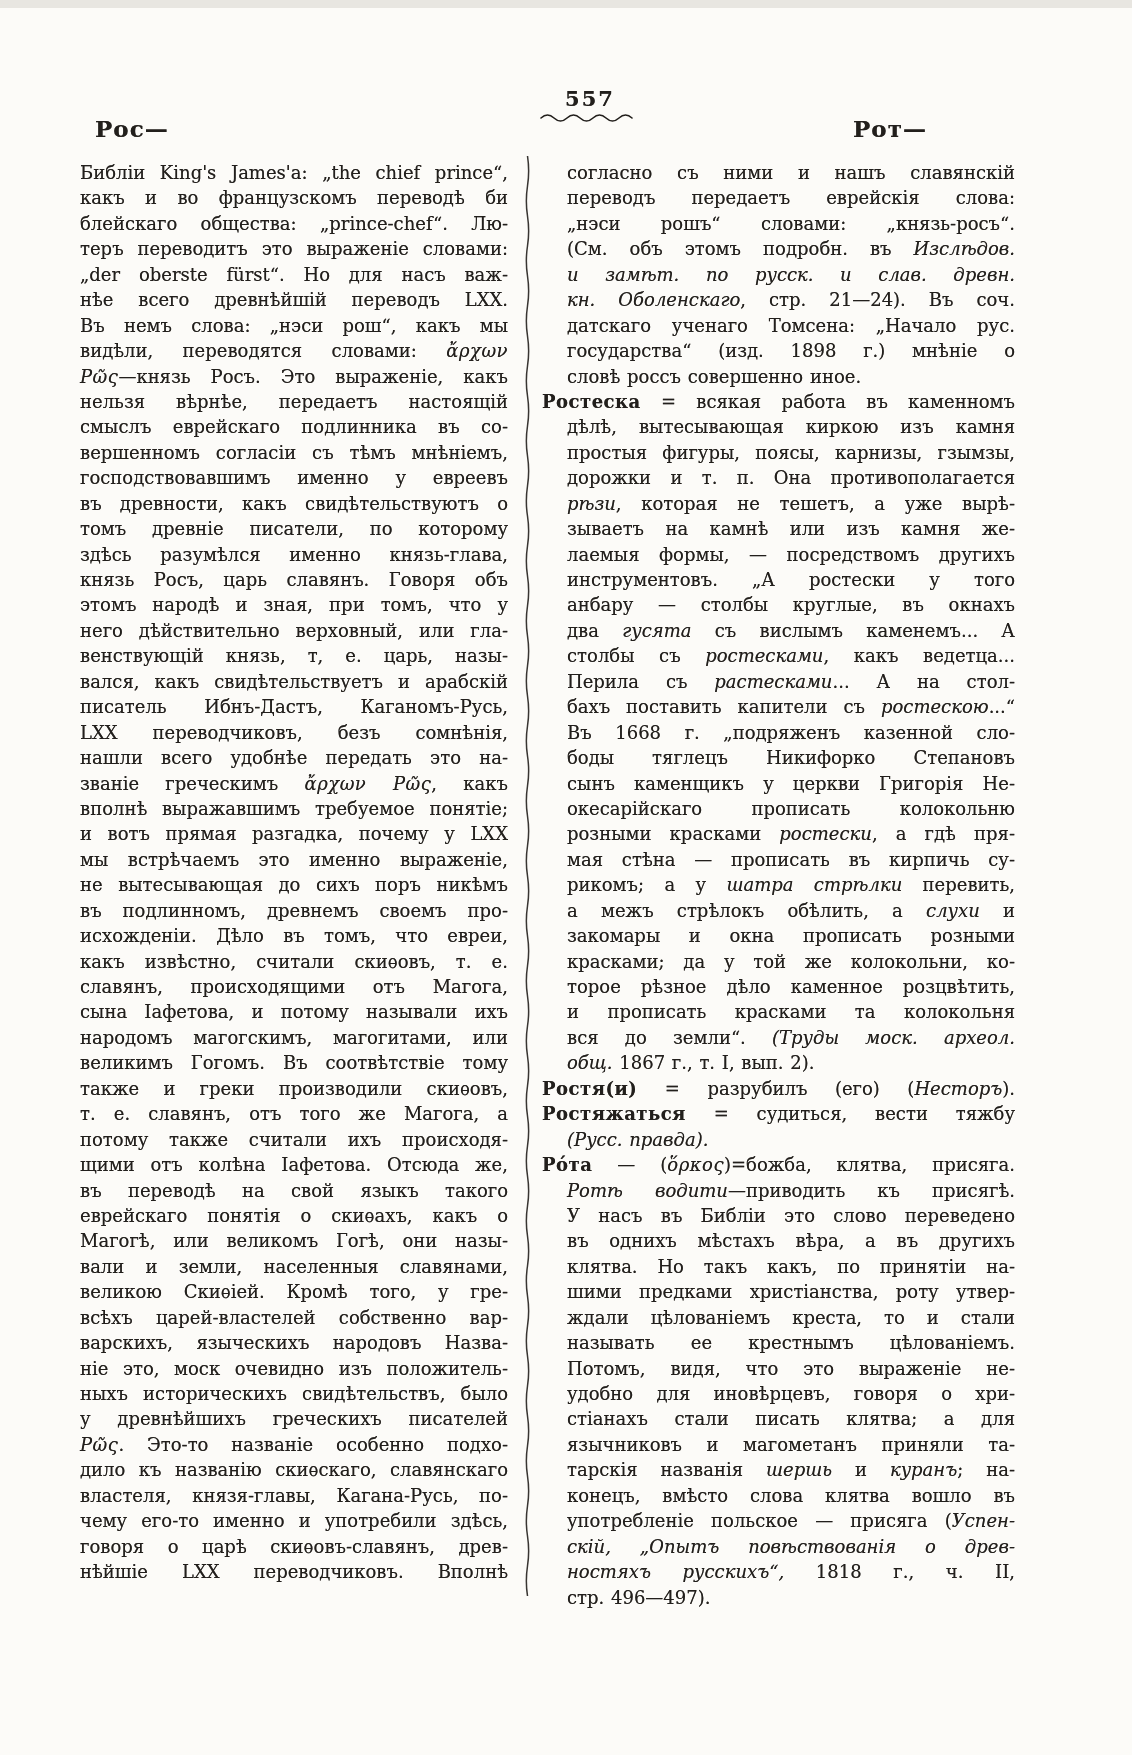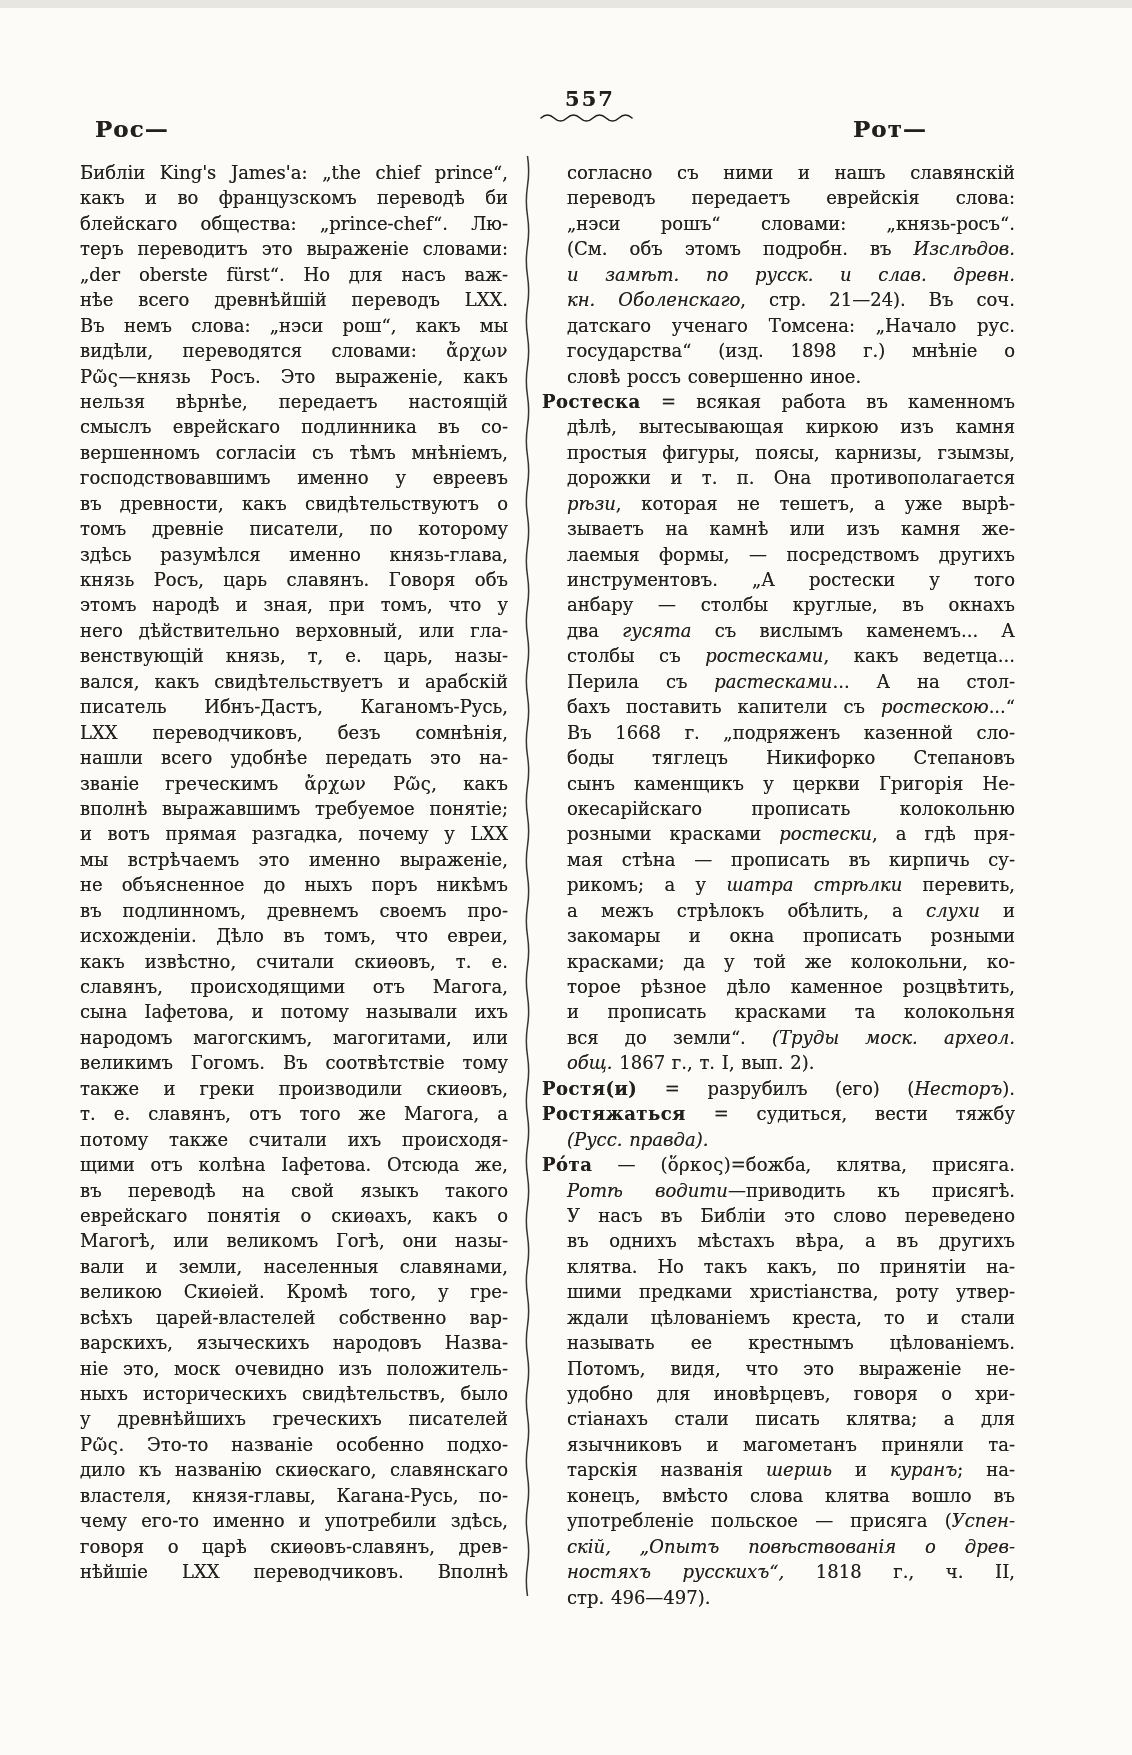--- a/index.html
+++ b/index.html
@@ -24,21 +24,21 @@
   .col-right{ left:542px; width:473px; }
   .tline{
     height:25.45px; line-height:25.45px;
     text-align:justify; text-align-last:justify; text-justify:inter-word;
     word-spacing:1px; white-space:nowrap;
   }
   .endline{ text-align-last:left; }
   .col-right .cont{ padding-left:25px; }
   .it{ font-style:italic; }
   .bd{ font-weight:bold; letter-spacing:.5px; }
-  .gk{ letter-spacing:.5px; }
+  .gk{ font-style:italic; letter-spacing:.5px; }
 </style>
 </head>
 <body>
 
 <div class="page">
   <div class="pagenum">557</div>
   <svg class="squiggle" width="108" height="12" viewBox="0 0 108 12">
     <path d="M3 6 q6.5 -6 13 0 t13 0 t13 0 t13 0 t13 0 t13 0 t13 0" fill="none" stroke="#221f1c" stroke-width="1.6" stroke-linecap="round"></path>
   </svg>
   <div class="rh rh-left">Рос—</div>
@@ -68,21 +68,21 @@
       <div class="tline"><span>него дѣйствительно верховный, или гла-</span></div>
       <div class="tline"><span>венствующій князь, т, е. царь, назы-</span></div>
       <div class="tline"><span>вался, какъ свидѣтельствуетъ и арабскій</span></div>
       <div class="tline"><span>писатель Ибнъ-Дастъ, Каганомъ-Русь,</span></div>
       <div class="tline"><span>LXX переводчиковъ, безъ сомнѣнія,</span></div>
       <div class="tline"><span>нашли всего удобнѣе передать это на-</span></div>
       <div class="tline"><span>званіе греческимъ </span><span class="gk">ἄρχων Ρῶς</span><span>, какъ</span></div>
       <div class="tline"><span>вполнѣ выражавшимъ требуемое понятіе;</span></div>
       <div class="tline"><span>и вотъ прямая разгадка, почему у LXX</span></div>
       <div class="tline"><span>мы встрѣчаемъ это именно выраженіе,</span></div>
-      <div class="tline"><span>не объясненное до ныхъ поръ никѣмъ</span></div>
+      <div class="tline"><span>не вытесывающая до сихъ поръ никѣмъ</span></div>
       <div class="tline"><span>въ подлинномъ, древнемъ своемъ про-</span></div>
       <div class="tline"><span>исхожденіи. Дѣло въ томъ, что евреи,</span></div>
       <div class="tline"><span>какъ извѣстно, считали скиѳовъ, т. е.</span></div>
       <div class="tline"><span>славянъ, происходящими отъ Магога,</span></div>
       <div class="tline"><span>сына Іафетова, и потому называли ихъ</span></div>
       <div class="tline"><span>народомъ магогскимъ, магогитами, или</span></div>
       <div class="tline"><span>великимъ Гогомъ. Въ соотвѣтствіе тому</span></div>
       <div class="tline"><span>также и греки производили скиѳовъ,</span></div>
       <div class="tline"><span>т. е. славянъ, отъ того же Магога, а</span></div>
       <div class="tline"><span>потому также считали ихъ происходя-</span></div>

